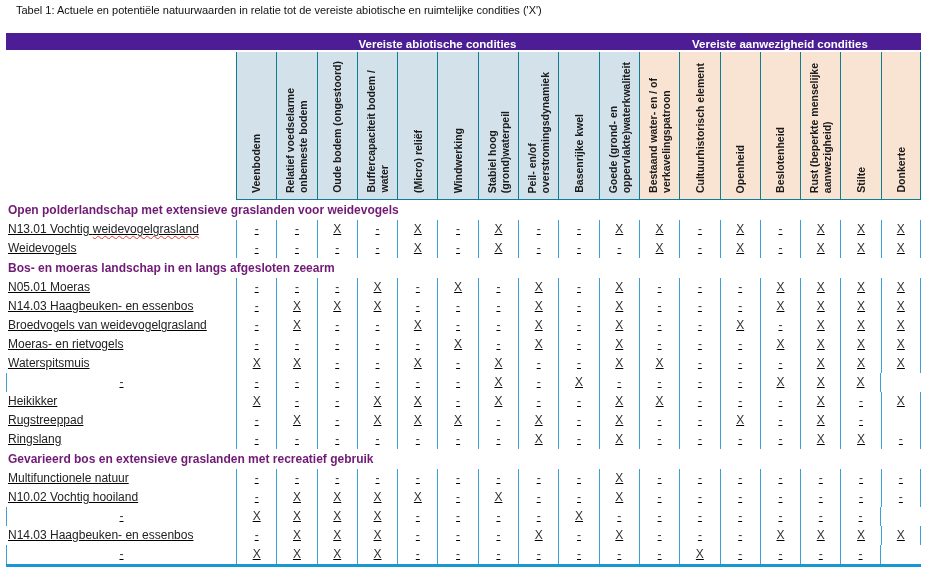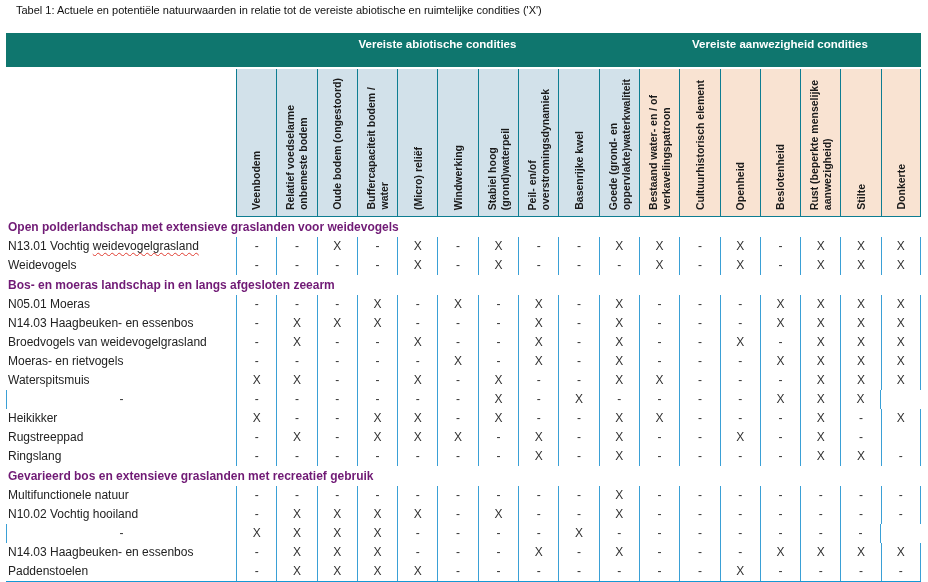--- a/index.html
+++ b/index.html
@@ -12,21 +12,21 @@
     position:absolute; top:4px; left:16px; width:920px;
     font-size:11px; color:#111;
   }
   .tablewrap {
     position:absolute; top:33px; left:6px; width:915px;
     border-bottom:3px solid #1598D4;
   }
   .groupbar, .headrow, .drow {
     display:grid; grid-template-columns:230px repeat(17, 1fr);
   }
-  .groupbar { height:36px; background:#0f766e; border-bottom:2px solid #fff; }
+  .groupbar { height:19px; background:#4c1d95; border-bottom:2px solid #fff; }
   .g-label {
     color:#fff; font-weight:bold; font-size:11.5px; line-height:23px; text-align:center;
     white-space:nowrap; overflow:hidden;
   }
   .g1 { grid-column:2 / 12; }
   .g2 { grid-column:12 / 19; }
   .headrow { height:148px; }
   .corner { background:#fff; }
   .hcell {
     display:flex; align-items:flex-end; justify-content:center;
@@ -38,21 +38,21 @@
   .hcell.spatial { background:#F9E3D2; }
   .vtext {
     writing-mode:vertical-rl; transform:rotate(180deg);
     white-space:pre-line; font-size:10.5px; font-weight:bold;
     line-height:12.5px; color:#1a1a1a;
   }
   .srow {
     height:20px; line-height:20px; font-size:12px; font-weight:bold;
     color:#701a75; padding-left:2px; white-space:nowrap; overflow:hidden; background:#fff;
   }
-  .drow { height:19px; }
+  .drow { height:19px;text-decoration:underline; }
   .rlabel {
     font-size:12px; line-height:19px; color:#222; padding-left:2px;
     white-space:nowrap; overflow:hidden;
   }
   .dcell {
     text-align:center; font-size:12px; line-height:19px; color:#333;
     border-left:1px solid #3AA0D6; background:#fff;
   }
   .dcell:last-child { border-right:1px solid #3AA0D6; }
   .squiggly {
@@ -434,21 +434,20 @@
           <div class="dcell">X</div>
           <div class="dcell">-</div>
           <div class="dcell">-</div>
           <div class="dcell">-</div>
           <div class="dcell">X</div>
           <div class="dcell">X</div>
           <div class="dcell">X</div>
           <div class="dcell">X</div>
         </div>
         <div class="drow">
-          <div class="rlabel">Paddenstoelen</div>
           <div class="dcell">-</div>
           <div class="dcell">X</div>
           <div class="dcell">X</div>
           <div class="dcell">X</div>
           <div class="dcell">X</div>
           <div class="dcell">-</div>
           <div class="dcell">-</div>
           <div class="dcell">-</div>
           <div class="dcell">-</div>
           <div class="dcell">-</div>

